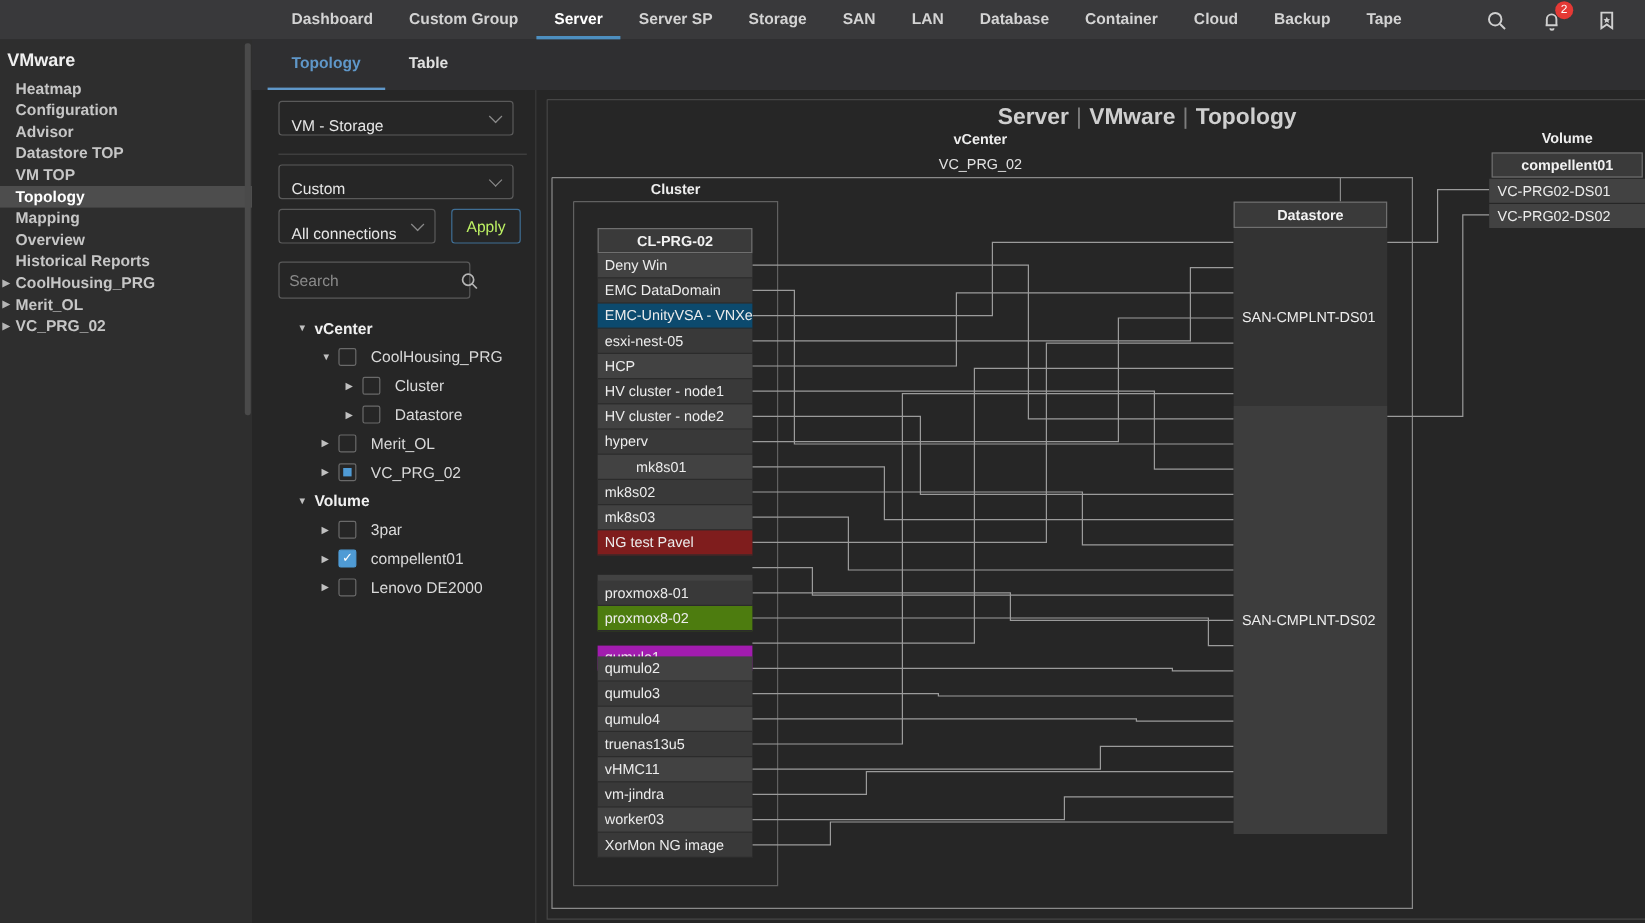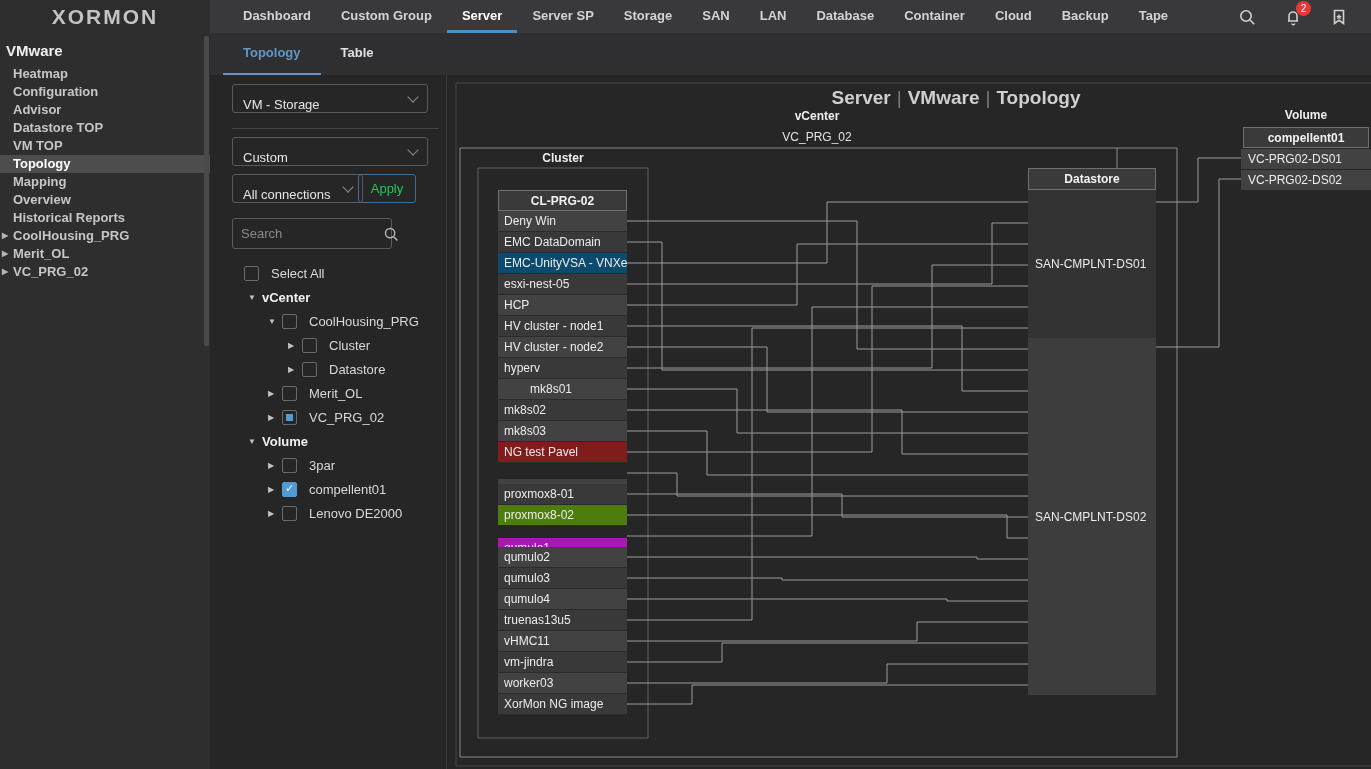--- a/index.html
+++ b/index.html
@@ -37,22 +37,22 @@
   .tab.active { color:#5f97c9; border-bottom-color:#5f97c9; }
 
   
   .panel { position:absolute; left:210px; top:75px; width:236px; height:694px; background:#262626; }
   .dd { position:absolute; height:29px; border:1px solid #5a5a5a; border-radius:3px; background:#262626;
     display:flex; align-items:center; font-size:13px; color:#e6e6e6; padding:0 10px; cursor:pointer; }
   .dd .grow { flex:1;margin-top:12px; }
   .chev { width:8px; height:8px; border-right:1.5px solid #8a8a8a; border-bottom:1.5px solid #8a8a8a;
     transform:rotate(45deg); margin-top:-4px; }
   .hr { position:absolute; left:22px; top:53px; width:207px; height:1px; background:#454545; }
-  .apply { position:absolute; left:148px; top:99px; width:58px; height:29px; border:1px solid #3f6e94;
-    border-radius:3px; background:transparent; color:#22c55e; font-size:13px; cursor:pointer;
+  .apply { position:absolute; left:166px; top:99px; width:58px; height:29px; border:1px solid #3f6e94;
+    border-radius:3px; background:transparent; color:#bef264; font-size:13px; cursor:pointer;
     font-family:"Liberation Sans",sans-serif; }
   .searchbox { position:absolute; left:22px; top:143px; width:160px; height:31px; border:1px solid #5a5a5a;
     border-radius:3px; display:flex; align-items:center; }
   .searchbox input { flex:1; background:transparent; border:none; outline:none; color:#ccc;
     font-size:13px; padding:0 8px; width:150px; font-family:"Liberation Sans",sans-serif; }
   .searchbox input::placeholder { color:#8a8a8a; }
   .search-sep { width:1px; height:29px; background:#5a5a5a; }
   .search-ic { width:36px; display:flex; align-items:center; justify-content:center; cursor:pointer; }
   .search-ic svg { stroke:#b5b5b5; fill:none; stroke-width:1.6; }
 
@@ -81,23 +81,20 @@
     color:#ececec; padding-left:6px; border-bottom:1px solid #2b2b2b; cursor:pointer; white-space:nowrap; overflow:hidden; }
   .dsblock { position:absolute; left:581px; width:128px; font-size:12px; color:#ececec; display:flex;
     align-items:center; padding-left:7px; cursor:pointer; }
   .volrow { position:absolute; left:794px; width:130px; height:20px; line-height:20px; background:#424242;
     font-size:12px; color:#ececec; padding-left:7px; cursor:pointer; }
 </style>
 </head>
 <body>
 
 <div class="topbar">
-  <div class="logo-box">
-    <span class="logo">XORMON</span>
-  </div>
   <div class="nav" id="nav">
       <div class="nav-item">Dashboard</div>
       <div class="nav-item">Custom Group</div>
       <div class="nav-item active">Server</div>
       <div class="nav-item">Server SP</div>
       <div class="nav-item">Storage</div>
       <div class="nav-item">SAN</div>
       <div class="nav-item">LAN</div>
       <div class="nav-item">Database</div>
       <div class="nav-item">Container</div>
@@ -170,24 +167,20 @@
     <input placeholder="Search" style="">
     <span class="search-sep"></span>
     <span class="search-ic">
       <svg width="16" height="16" viewBox="0 0 18 18">
           <circle cx="8" cy="8" r="5.2"></circle>
           <line x1="12" y1="12" x2="16.2" y2="16.2"></line>
         </svg>
     </span>
   </div>
   <div class="tree" id="tree">
-      <div class="trow" style="padding-left: 34px;">
-        <span class="cb unchecked"></span>
-        <span>Select All</span>
-      </div>
       <div class="trow bold" style="padding-left: 38px;">
         <span class="tri">▼</span>
         <span>vCenter</span>
       </div>
       <div class="trow" style="padding-left: 58px;">
         <span class="tri">▼</span>
         <span class="cb unchecked"></span>
         <span>CoolHousing_PRG</span>
       </div>
       <div class="trow" style="padding-left: 78px;">

